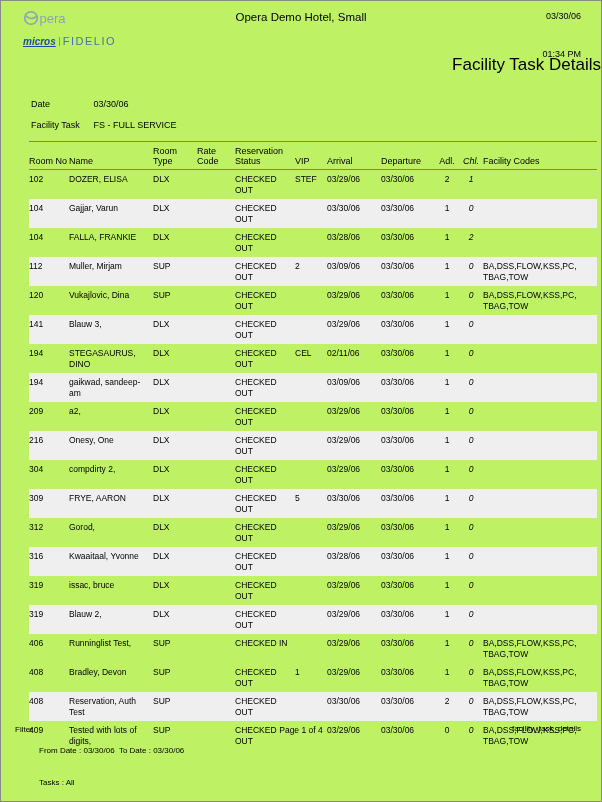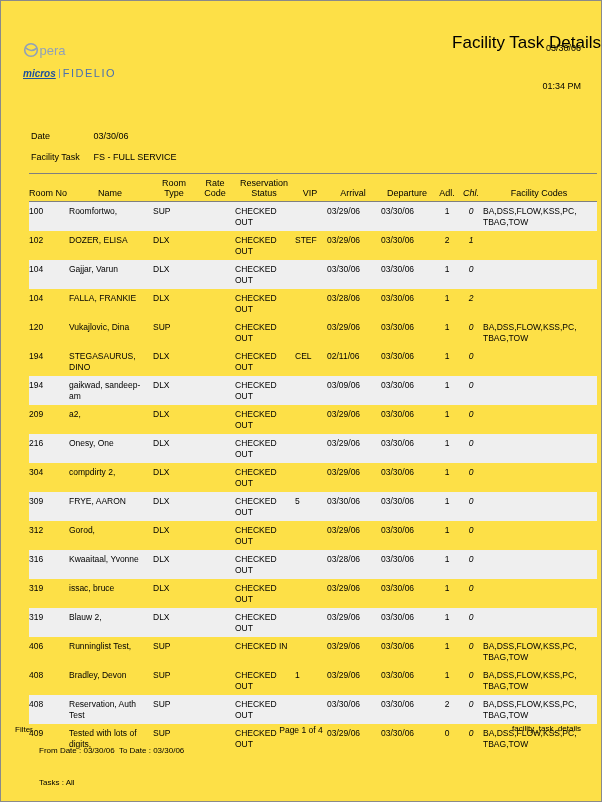--- a/index.html
+++ b/index.html
@@ -1,21 +1,21 @@
 <!DOCTYPE html>
 <html><head>
 <meta charset="utf-8">
 <style>
   html,body{margin:0;padding:0;background:#ffffff;}
   .page{
     position:relative;
     width:602px;height:802px;
     box-sizing:border-box;
     border:1px solid #8a8a8a;
-    background:#fde047;
+    background:#bef264;
     font-family:"Liberation Sans", sans-serif;
     color:#000;
     overflow:hidden;
   }
   
   .report-header{position:relative;height:72px;}
   .logo{position:absolute;left:22px;top:8px;line-height:1;}
   .logo .row2{margin-top:2px;white-space:nowrap;}
   .micros{font-size:10px;font-weight:bold;font-style:italic;color:#1c4e9e;text-decoration:underline;}
   .logo-divider{display:inline-block;width:1px;height:9px;background:#7a93c0;margin:0 3px -1px 3px;}
@@ -29,21 +29,21 @@
   .meta-row{margin-bottom:11px;}
   .meta-label{display:inline-block;width:60px;}
   
   table.report{
     margin:6px 28px 0 28px;
     width:546px;
     border-collapse:collapse;
     table-layout:fixed;
   }
   thead th{
-    font-weight:normal;font-size:9px;text-align:center;
+    font-weight:normal;font-size:9px;text-align:left;
     vertical-align:bottom;
     white-space:pre-line;
     border-top:1px solid #7f7f7f;
     border-bottom:1px solid #7f7f7f;
     padding:4px 2px 3px 0;
   }
   tbody td{
     font-size:8.5px;line-height:11px;
     vertical-align:top;
     padding:4px 2px 3px 0;
@@ -74,20 +74,21 @@
             <circle cx="8" cy="9" r="6.3"></circle>
             <path d="M2.6 6.8 Q8 12.2 14.2 6.8"></path>
           </g>
           <text x="16.5" y="14" font-size="13" fill="#8fa0ba" font-family="Liberation Sans, sans-serif">pera</text>
         </svg>
       </div>
       <div class="row2">
         <span class="micros">micros</span><span class="logo-divider"></span><span class="fidelio">FIDELIO</span>
       </div>
     </div>
+    <div class="hotel-name">Opera Demo Hotel, Small</div>
     <div class="header-date">03/30/06</div>
     <div class="report-title">Facility Task Details</div>
     <div class="header-time">01:34 PM</div>
   </div>
 
   <div class="report-meta">
     <div class="meta-row">
       <span class="meta-label">Date</span>
       <span class="meta-value">03/30/06</span>
     </div>
@@ -110,33 +111,20 @@
 Status</th>
         <th class="c5">VIP</th>
         <th class="c6">Arrival</th>
         <th class="c7">Departure</th>
         <th class="c8">Adl.</th>
         <th class="c9">Chl.</th>
         <th class="c10">Facility Codes</th>
       </tr>
     </thead>
     <tbody>
-        <tr class="shade">
-          <td class="c0">100</td>
-          <td class="c1">Roomfortwo,</td>
-          <td class="c2">SUP</td>
-          <td class="c3"></td>
-          <td class="c4">CHECKED OUT</td>
-          <td class="c5"></td>
-          <td class="c6">03/29/06</td>
-          <td class="c7">03/30/06</td>
-          <td class="c8">1</td>
-          <td class="c9">0</td>
-          <td class="c10">BA,DSS,FLOW,KSS,PC,TBAG,TOW</td>
-        </tr>
         <tr>
           <td class="c0">102</td>
           <td class="c1">DOZER, ELISA</td>
           <td class="c2">DLX</td>
           <td class="c3"></td>
           <td class="c4">CHECKED OUT</td>
           <td class="c5">STEF</td>
           <td class="c6">03/29/06</td>
           <td class="c7">03/30/06</td>
           <td class="c8">2</td>
@@ -162,32 +150,58 @@
           <td class="c2">DLX</td>
           <td class="c3"></td>
           <td class="c4">CHECKED OUT</td>
           <td class="c5"></td>
           <td class="c6">03/28/06</td>
           <td class="c7">03/30/06</td>
           <td class="c8">1</td>
           <td class="c9">2</td>
           <td class="c10"></td>
         </tr>
+        <tr class="shade">
+          <td class="c0">112</td>
+          <td class="c1">Muller, Mirjam</td>
+          <td class="c2">SUP</td>
+          <td class="c3"></td>
+          <td class="c4">CHECKED OUT</td>
+          <td class="c5">2</td>
+          <td class="c6">03/09/06</td>
+          <td class="c7">03/30/06</td>
+          <td class="c8">1</td>
+          <td class="c9">0</td>
+          <td class="c10">BA,DSS,FLOW,KSS,PC,TBAG,TOW</td>
+        </tr>
         <tr>
           <td class="c0">120</td>
           <td class="c1">Vukajlovic, Dina</td>
           <td class="c2">SUP</td>
           <td class="c3"></td>
           <td class="c4">CHECKED OUT</td>
           <td class="c5"></td>
           <td class="c6">03/29/06</td>
           <td class="c7">03/30/06</td>
           <td class="c8">1</td>
           <td class="c9">0</td>
           <td class="c10">BA,DSS,FLOW,KSS,PC,TBAG,TOW</td>
+        </tr>
+        <tr class="shade">
+          <td class="c0">141</td>
+          <td class="c1">Blauw 3,</td>
+          <td class="c2">DLX</td>
+          <td class="c3"></td>
+          <td class="c4">CHECKED OUT</td>
+          <td class="c5"></td>
+          <td class="c6">03/29/06</td>
+          <td class="c7">03/30/06</td>
+          <td class="c8">1</td>
+          <td class="c9">0</td>
+          <td class="c10"></td>
         </tr>
         <tr>
           <td class="c0">194</td>
           <td class="c1">STEGASAURUS, DINO</td>
           <td class="c2">DLX</td>
           <td class="c3"></td>
           <td class="c4">CHECKED OUT</td>
           <td class="c5">CEL</td>
           <td class="c6">02/11/06</td>
           <td class="c7">03/30/06</td>

